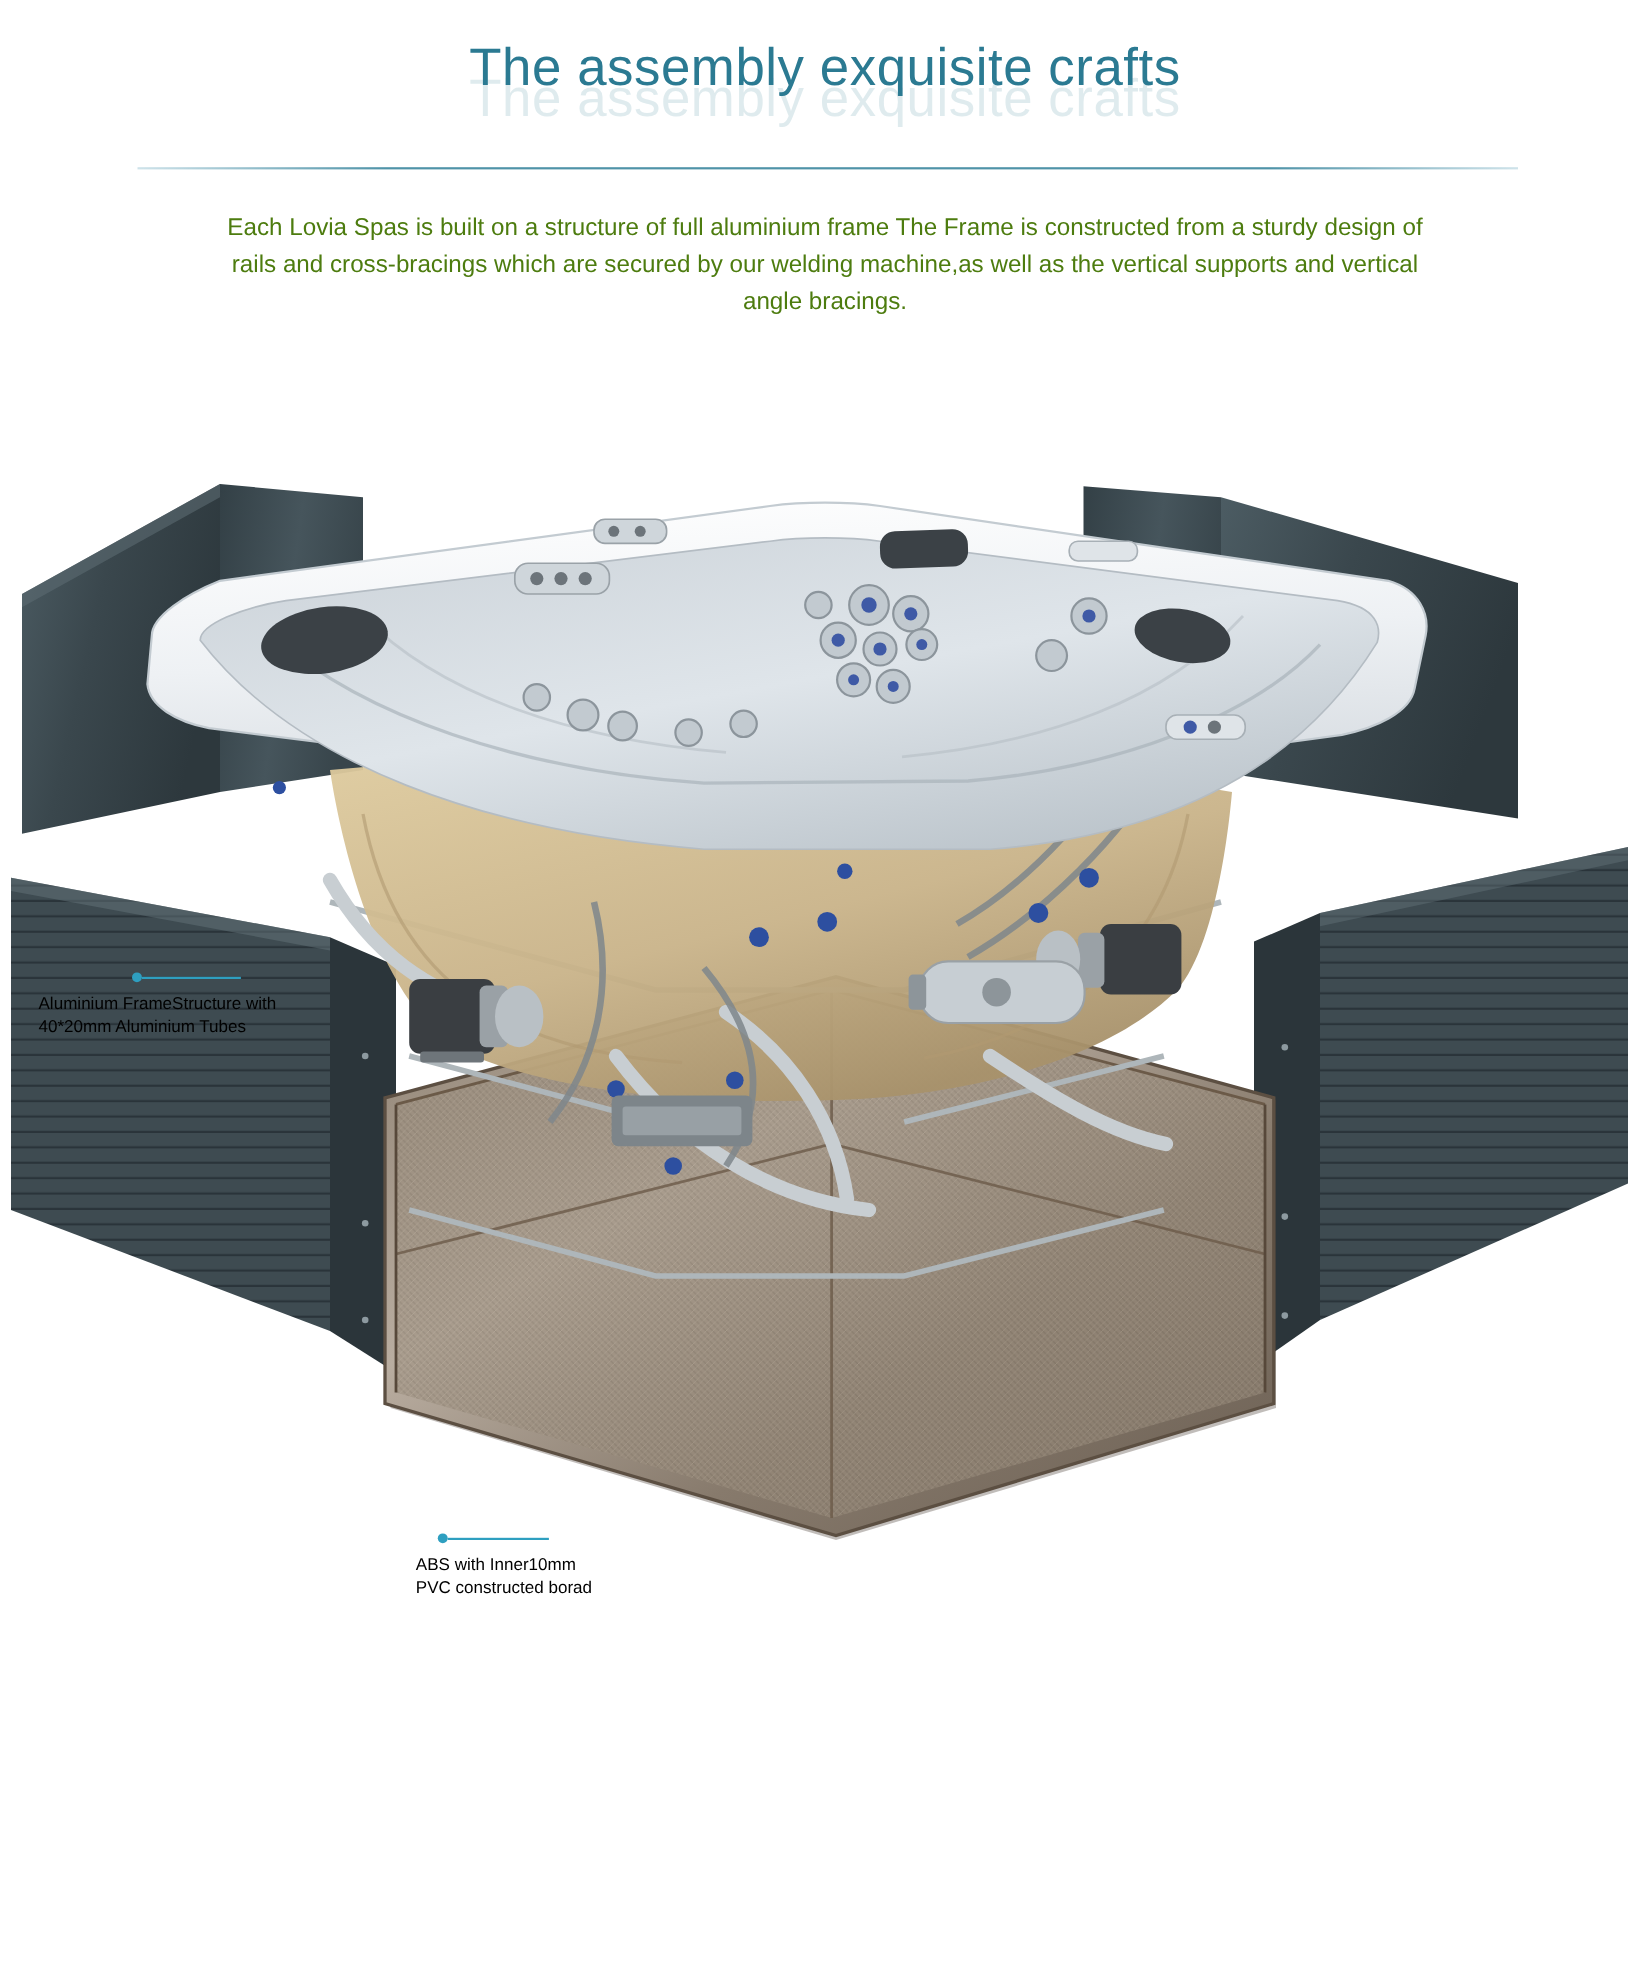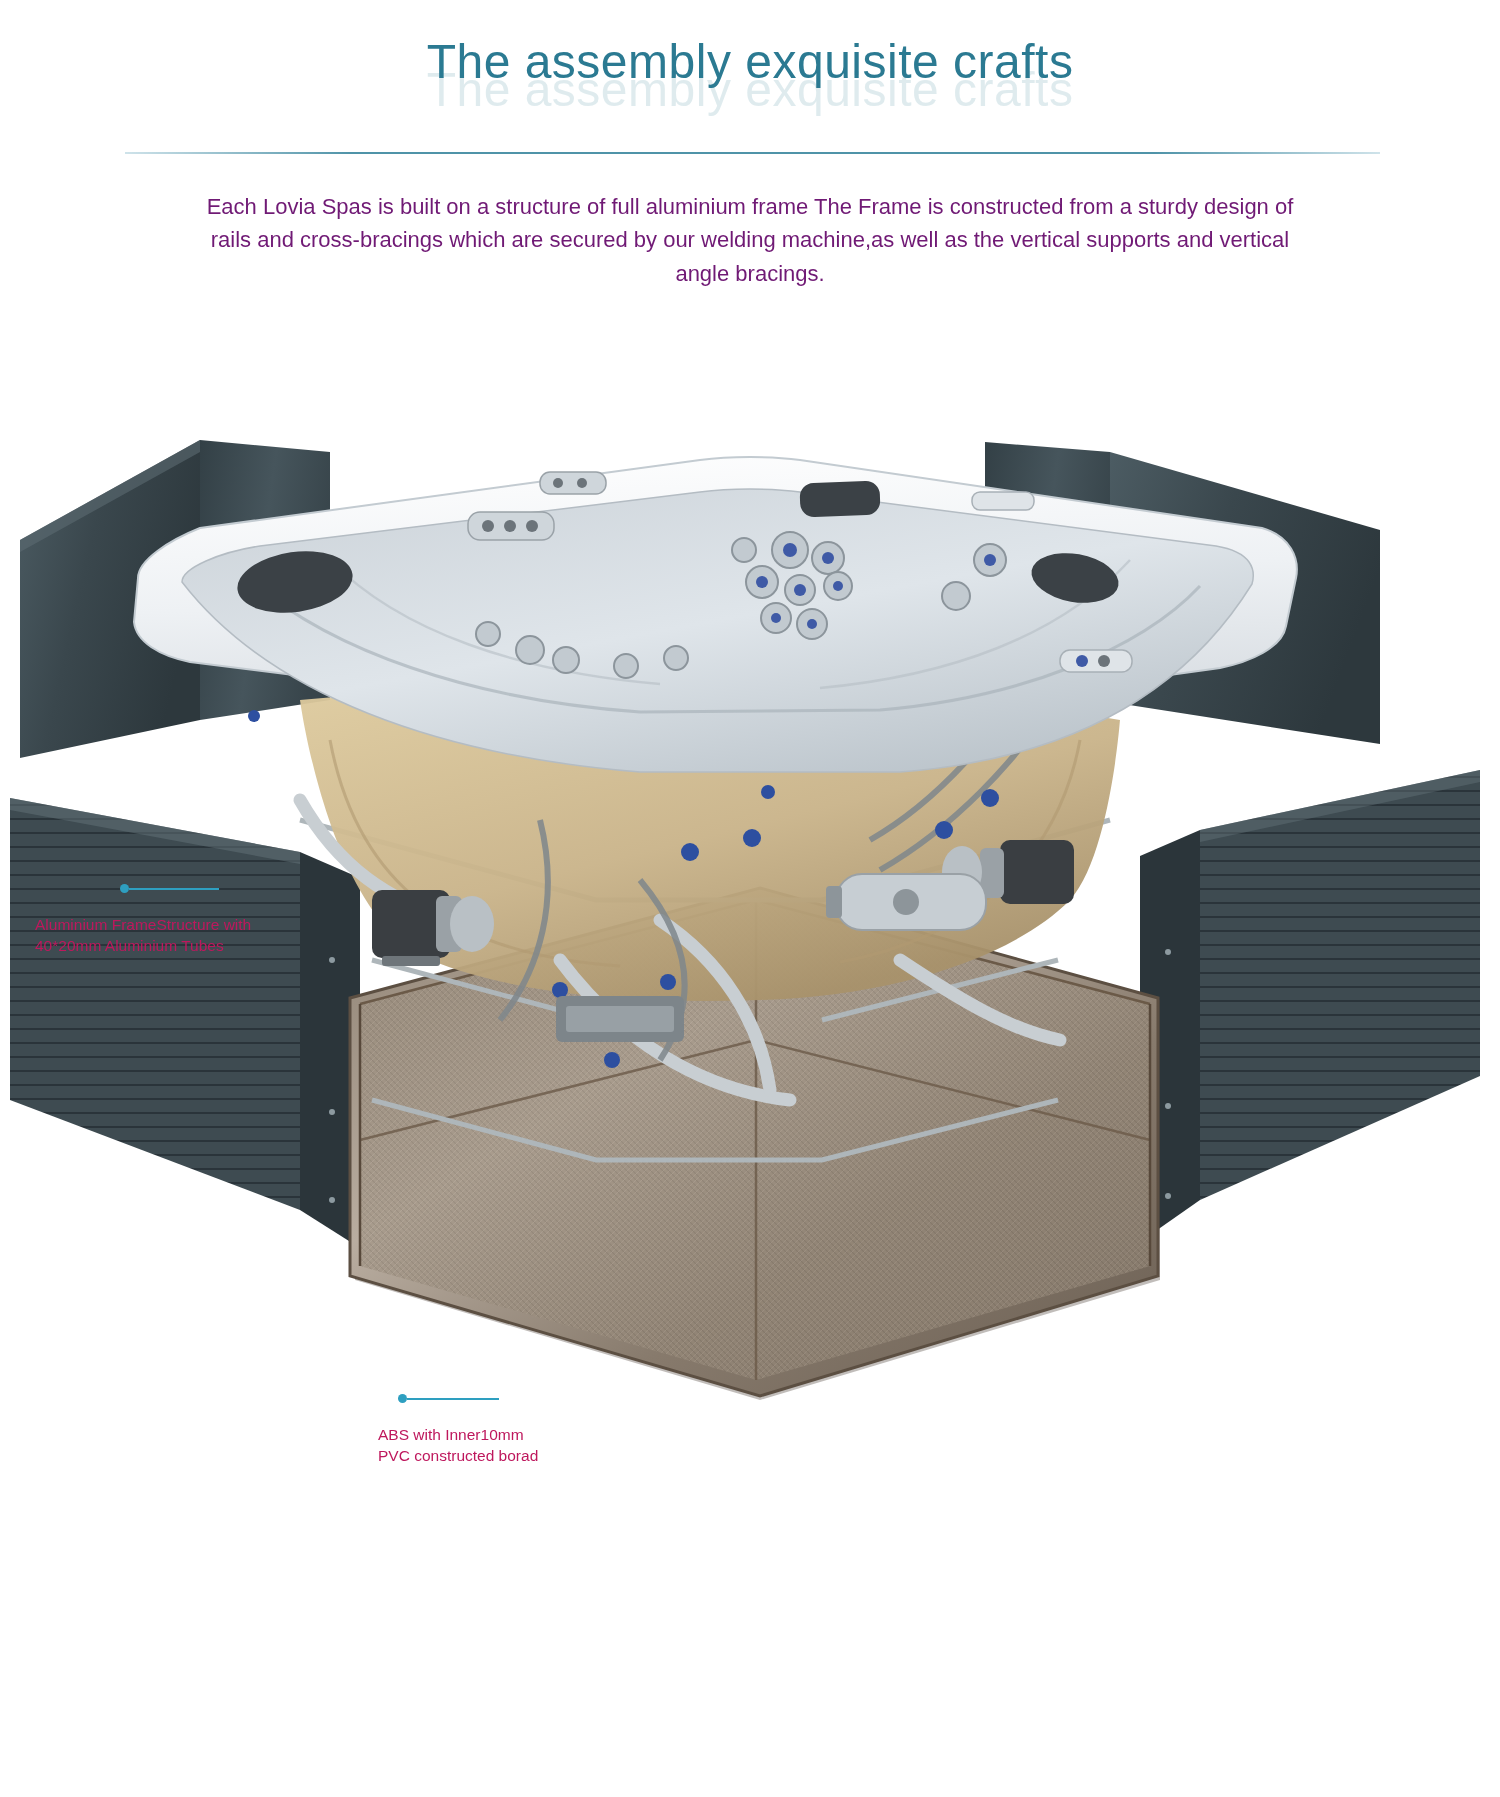--- a/index.html
+++ b/index.html
@@ -49,41 +49,40 @@
     background: linear-gradient(to right, #cfe3ea 0%, #4f93a8 18%, #4f93a8 82%, #cfe3ea 100%);
   }
   .intro {
     position: absolute;
     top: 190px;
     left: 190px;
     width: 1120px;
     text-align: center;
     font-size: 22px;
     line-height: 1.52;
-    color: #701a75;
+    color: #4d7c0f;
   }
 
   
   .illus {
     position: absolute;
     top: 400px;
     left: 0;
     width: 1500px;
     height: 1000px;
   }
   .illus svg { display: block; }
 
   
   .callout {
     position: absolute;
-    color: #be185d;
+    color: #000000;
     font-size: 15.5px;
     line-height: 1.35;
     white-space: pre-line;
-    margin-top: 12px;
   }
   .callout-1 { top: 903px; left: 35px; width: 260px; }
   .callout-2 { top: 1413px; left: 378px; width: 260px; }
 
   .dot {
     position: absolute;
     width: 9px;
     height: 9px;
     border-radius: 50%;
     background: #2e9fc0;

